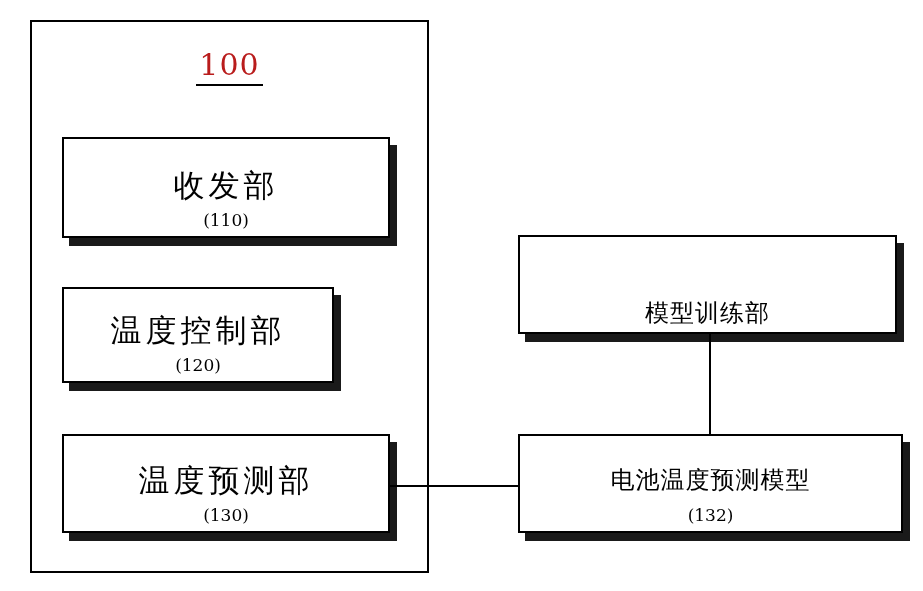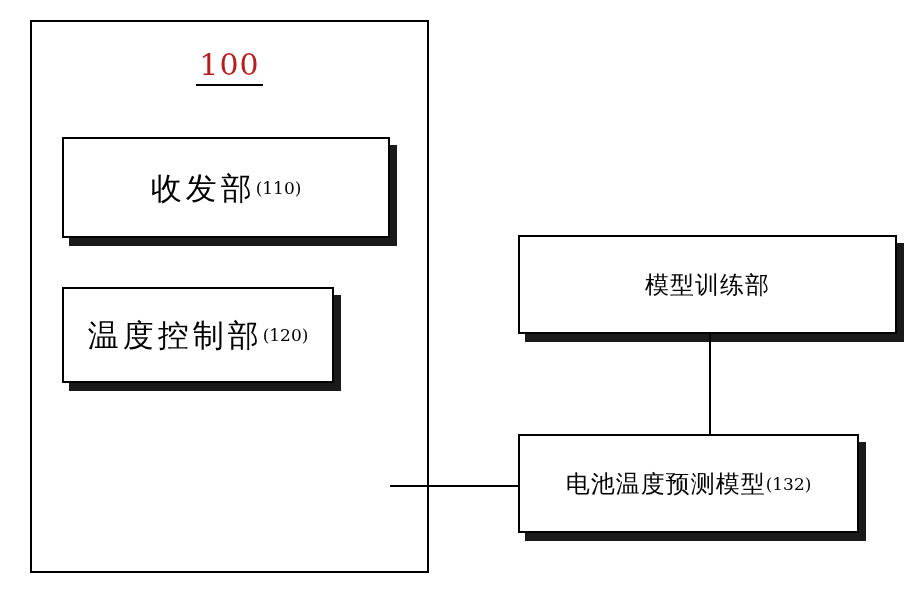--- a/index.html
+++ b/index.html
@@ -47,23 +47,23 @@
   }
 
   
   .block {
     position: absolute;
     box-sizing: border-box;
     background: #ffffff;
     border: 2px solid #000000;
     box-shadow: 7px 8px 0 0 #1a1a1a;
     display: flex;
-    flex-direction: row;
+    flex-direction: column;
     align-items: center;
-    justify-content: center;
+    justify-content: flex-end;
     color: #000000;
   }
   .block .block-title {
     font-size: 31px;
     line-height: 38px;
     letter-spacing: 4px;
     white-space: nowrap;
   }
   .block .block-ref {
     font-size: 17px;
@@ -74,21 +74,21 @@
   .block.wide .block-title {
     font-size: 24px;
     letter-spacing: 1px;
   }
 
   
   #block-transceiver   { left: 62px;  top: 137px; width: 328px; height: 101px; }
   #block-temp-control  { left: 62px;  top: 287px; width: 272px; height: 96px;  }
   #block-temp-predict  { left: 62px;  top: 434px; width: 328px; height: 99px;  }
   #block-model-train   { left: 518px; top: 235px; width: 379px; height: 99px;  }
-  #block-battery-model { left: 518px; top: 434px; width: 341px; height: 99px;  }
+  #block-battery-model { left: 518px; top: 434px; width: 385px; height: 99px;  }
 
   
   .connector-v {
     position: absolute;
     background: #000000;
     width: 2px;
   }
   .connector-h {
     position: absolute;
     background: #000000;
@@ -111,20 +111,24 @@
   <div class="block" id="block-transceiver">
     <div class="block-title">收发部</div>
     <div class="block-ref">(110)</div>
   </div>
 
   <div class="block" id="block-temp-control">
     <div class="block-title">温度控制部</div>
     <div class="block-ref">(120)</div>
   </div>
 
+  <div class="block" id="block-temp-predict">
+    <div class="block-title">温度预测部</div>
+    <div class="block-ref">(130)</div>
+  </div>
 
   <div class="block wide" id="block-model-train">
     <div class="block-title">模型训练部</div>
   </div>
 
   <div class="block wide" id="block-battery-model">
     <div class="block-title">电池温度预测模型</div>
     <div class="block-ref">(132)</div>
   </div>
 

